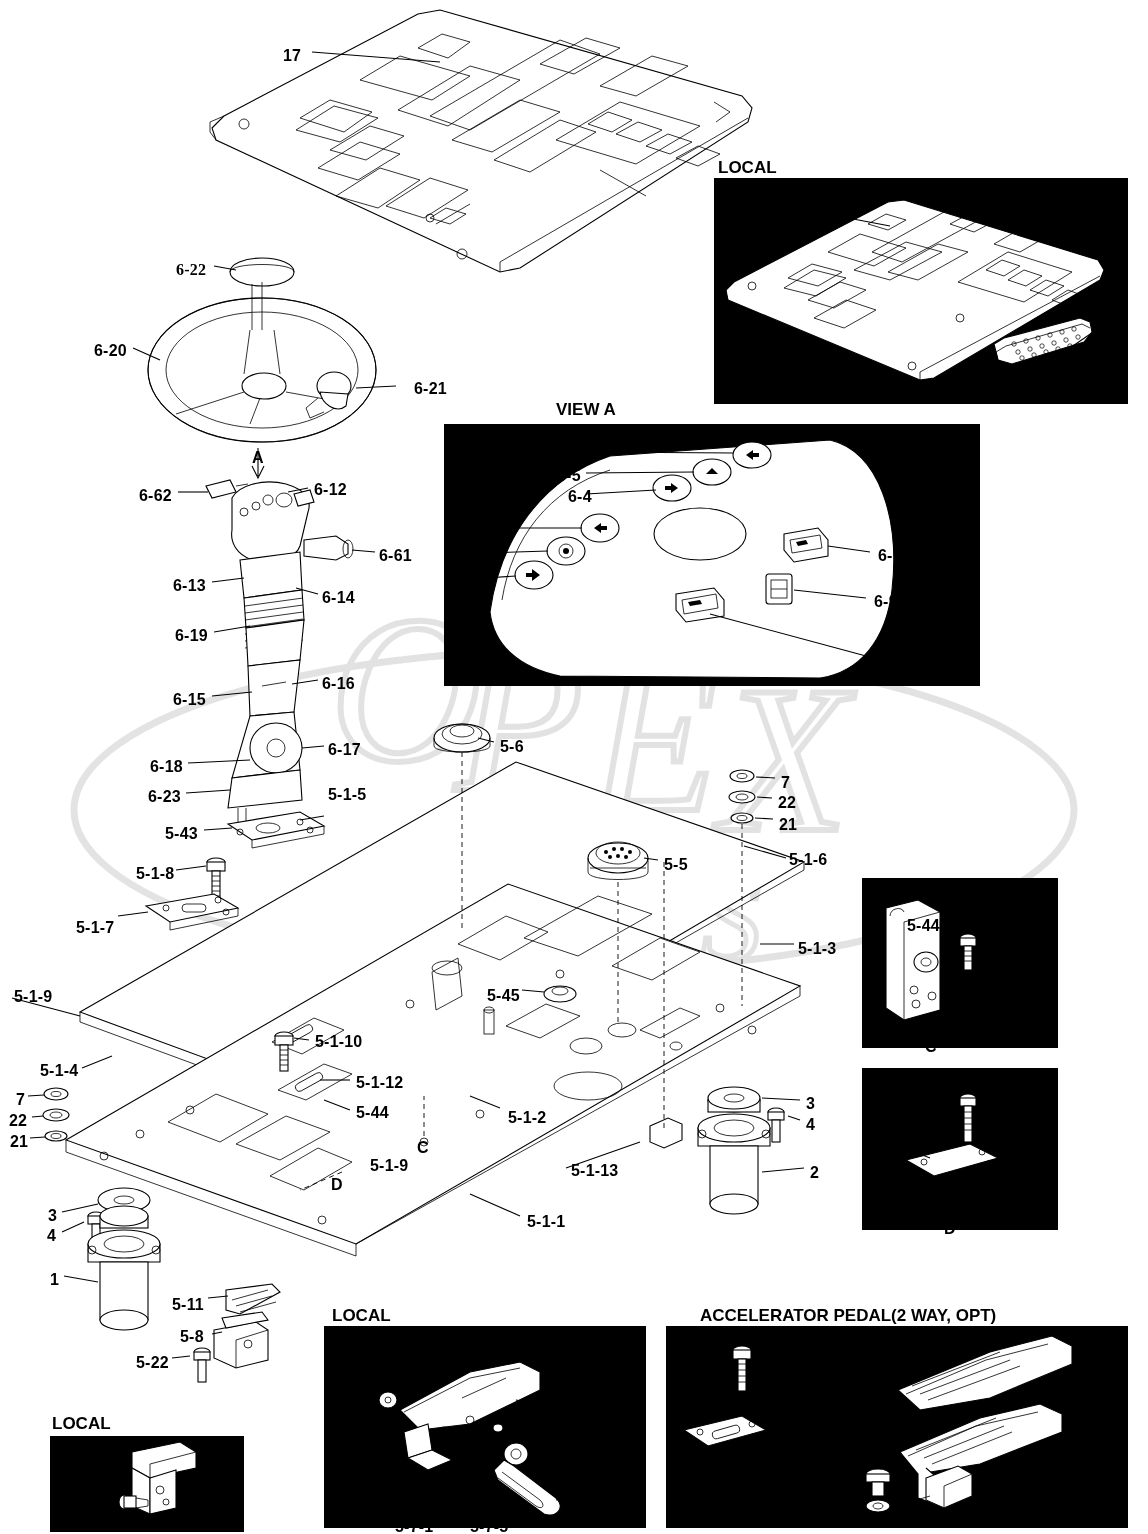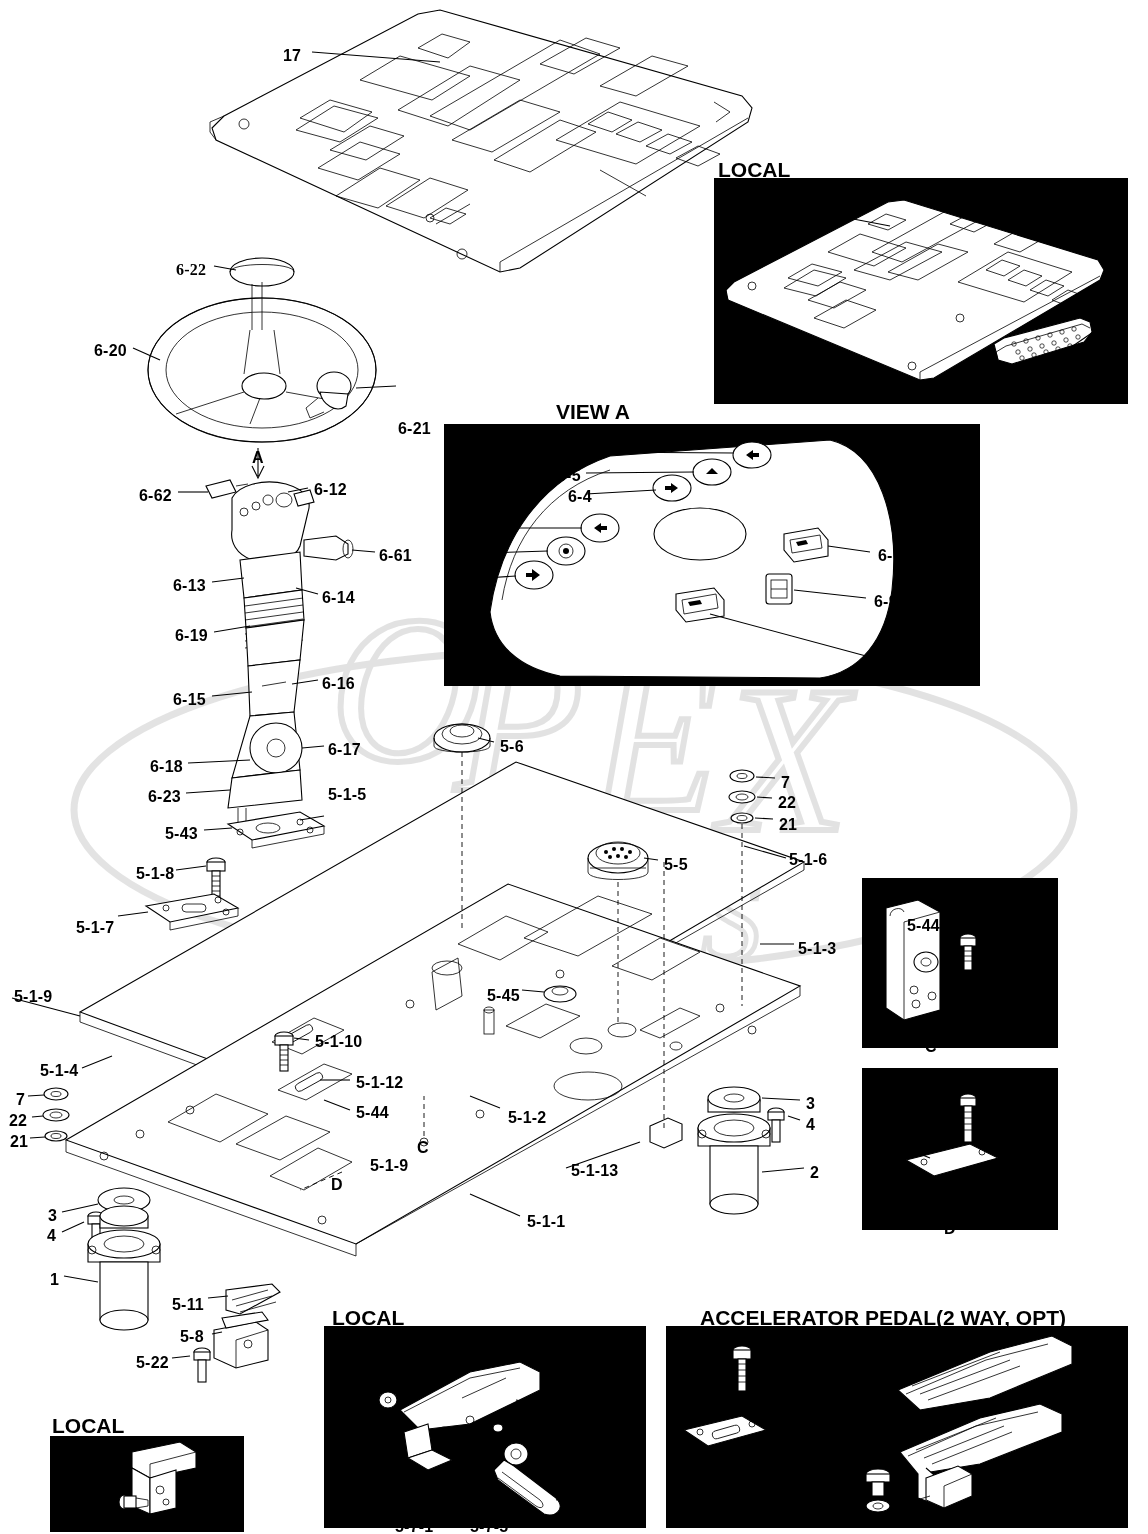--- a/index.html
+++ b/index.html
@@ -1,19 +1,19 @@
 <!DOCTYPE html>
 <html><head>
 <meta charset="utf-8">
 <style>
   html,body{margin:0;padding:0;background:#ffffff;}
   body{width:1148px;height:1534px;position:relative;font-family:"Liberation Sans",sans-serif;color:#000;overflow:hidden;}
   #sheet{position:absolute;left:0;top:0;width:1148px;height:1534px;}
   .lbl{position:absolute;font-size:16px;font-weight:bold;letter-spacing:0.2px;white-space:nowrap;line-height:1;}
-  .panel-title{position:absolute;font-size:21px;font-weight:bold;white-space:nowrap;}
+  .panel-title{position:absolute;font-size:17px;font-weight:bold;white-space:nowrap;}
   .box{position:absolute;border:2px solid #000;box-sizing:border-box;background:transparent;}
   svg{display:block;}
   .ln{stroke:#000;stroke-width:1.1;fill:none;}
   .thin{stroke:#000;stroke-width:0.8;fill:none;}
   .fillw{fill:#ffffff;stroke:#000;stroke-width:1.1;}
   .dash{stroke:#000;stroke-width:0.9;fill:none;stroke-dasharray:5 4;}
   .dot{fill:#000;}
 </style>
 </head>
 <body>
@@ -594,21 +594,21 @@
   <div class="panel-title" style="left:332px;top:1306px;">LOCAL</div>
   <div class="panel-title" style="left:700px;top:1306px;">ACCELERATOR PEDAL(2 WAY, OPT)</div>
   <div class="panel-title" style="left:52px;top:1414px;">LOCAL</div>
 
   <div id="callout-layer">
       <div class="lbl" style="left: 283px; top: 48px;">17</div>
       <div class="lbl" style="left: 778px; top: 204px;">17</div>
       <div class="lbl" style="left: 1103px; top: 313px;">32</div>
       <div class="lbl" style="left: 176px; top: 262px; font-family: Liberation Serif, serif;">6-22</div>
       <div class="lbl" style="left: 94px; top: 343px; text-align: right;">6-20</div>
-      <div class="lbl" style="left: 398px; top: 381px; margin-top: 40px;">6-21</div>
+      <div class="lbl" style="left: 414px; top: 381px;">6-21</div>
       <div class="lbl" style="left: 252px; top: 450px;">A</div>
       <div class="lbl" style="left: 139px; top: 488px;">6-62</div>
       <div class="lbl" style="left: 314px; top: 482px;">6-12</div>
       <div class="lbl" style="left: 379px; top: 548px;">6-61</div>
       <div class="lbl" style="left: 173px; top: 578px;">6-13</div>
       <div class="lbl" style="left: 322px; top: 590px;">6-14</div>
       <div class="lbl" style="left: 175px; top: 628px;">6-19</div>
       <div class="lbl" style="left: 173px; top: 692px;">6-15</div>
       <div class="lbl" style="left: 322px; top: 676px;">6-16</div>
       <div class="lbl" style="left: 150px; top: 759px;">6-18</div>

